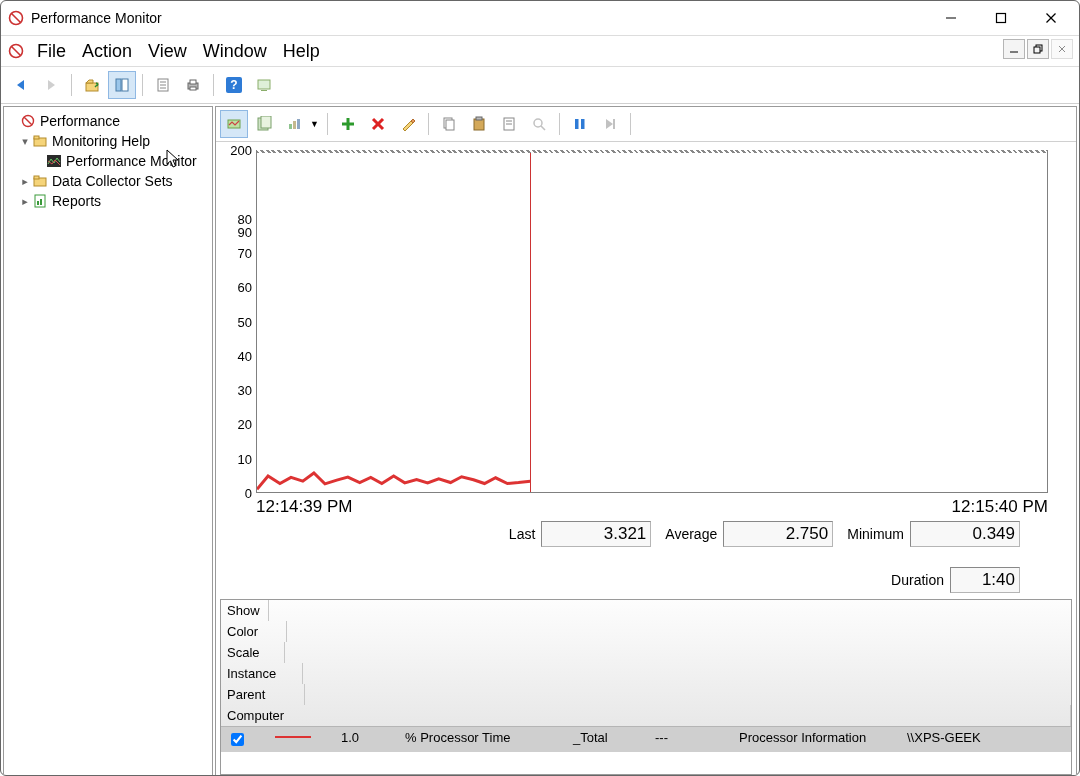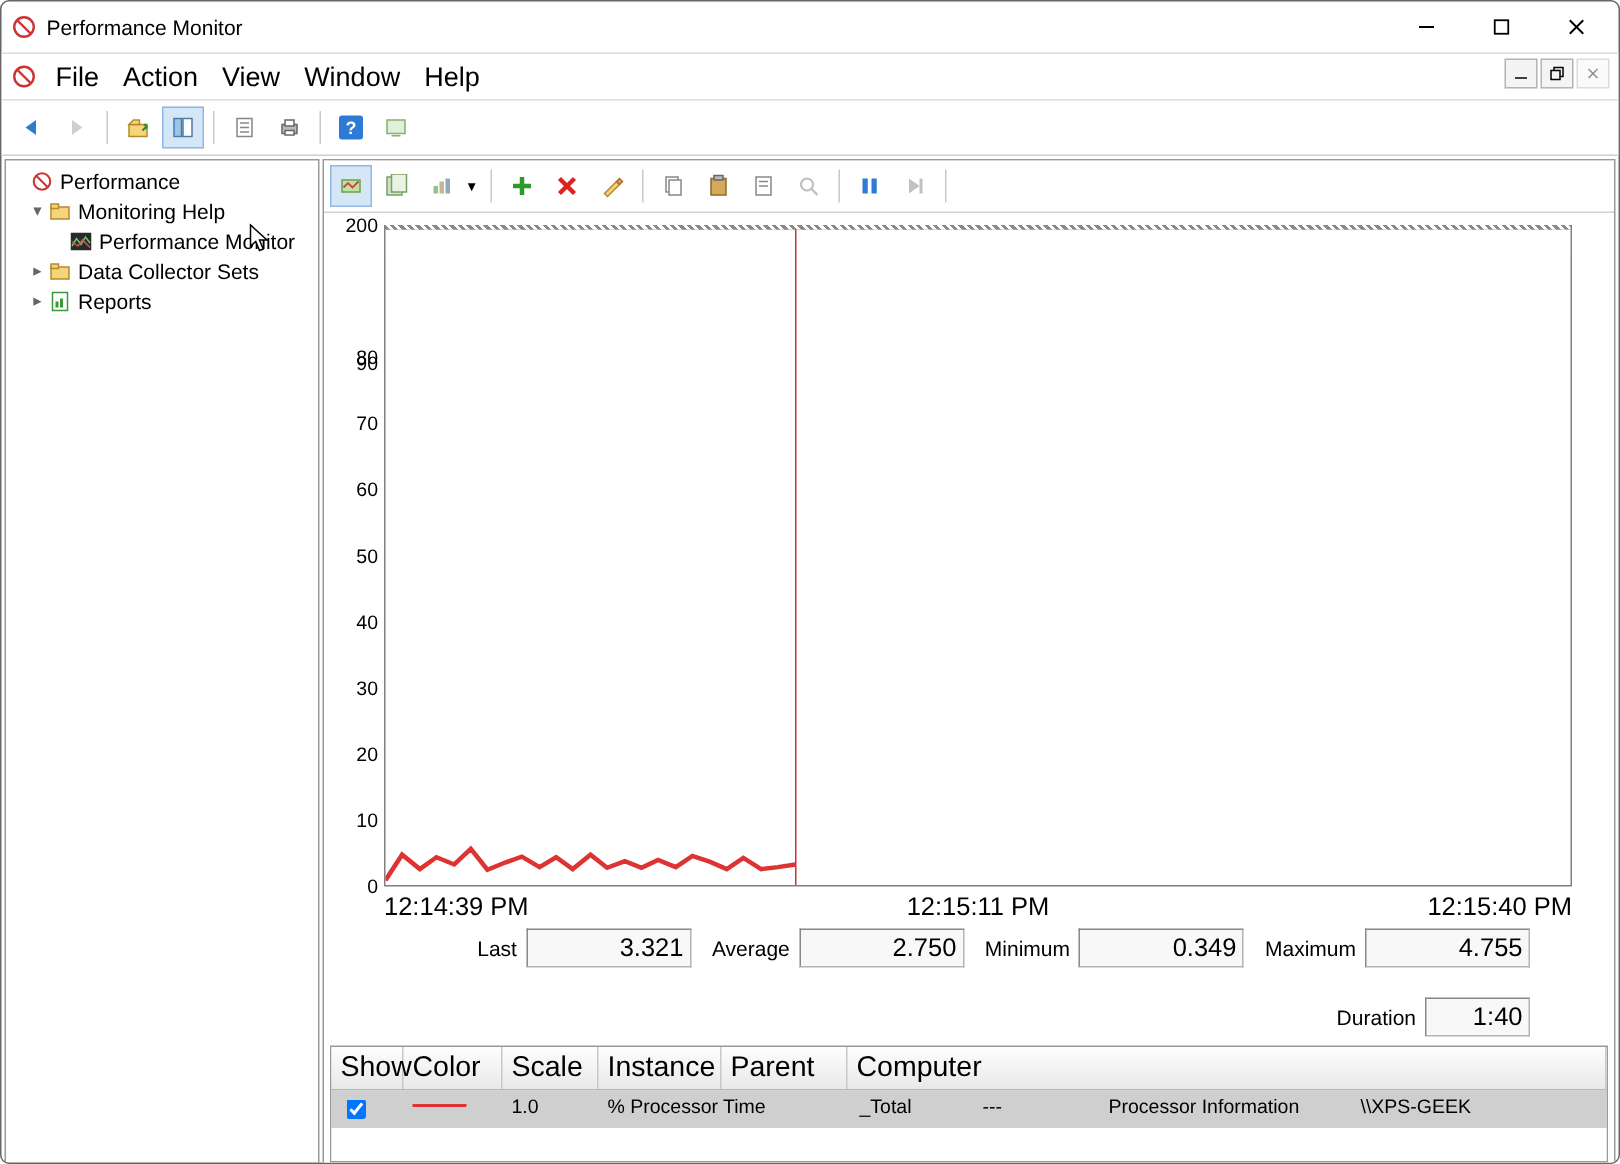--- a/index.html
+++ b/index.html
@@ -54,21 +54,21 @@
 .xlabel:nth-child(3){text-align:center;}
 .xlabel:last-child{text-align:right;}
 
 .stats{display:flex;flex-wrap:wrap;justify-content:flex-end;gap:10px 14px;align-items:center;padding:6px 28px 4px 10px;font-size:14px;}
 .stat{display:flex;align-items:center;gap:6px;}
 .stat-label{}
 .stat-val{width:100px;border:1px solid #b5b5b5;border-top-color:#888;border-left-color:#888;background:#f8f8f8;padding:2px 4px;text-align:right;font-size:17px;}
 .stat-val.narrow{width:60px;}
 
 .ctr-table{border:1px solid #9a9a9a;margin:2px 4px 4px;}
-.ctr-head{display:flex;background:linear-gradient(#fdfdfd,#e8e8e8);border-bottom:1px solid #b5b5b5;font-size:19px;}
+.ctr-head{display:flex;background:linear-gradient(#fdfdfd,#e8e8e8);border-bottom:1px solid #b5b5b5;font-size:13px;flex-direction:column;}
 .ctr-head>div{padding:3px 6px;border-right:1px solid #c8c8c8;box-sizing:border-box;}
 .ctr-row{display:flex;background:#cfcfcf;font-size:13px;}
 .ctr-row>div{padding:3px 6px;box-sizing:border-box;}
 .col-show{width:48px;}
 .col-color{width:66px;}
 .col-scale{width:64px;}
 .col-counter{width:168px;}
 .col-instance{width:82px;}
 .col-parent{width:84px;}
 .col-object{width:168px;}
@@ -358,40 +358,35 @@
             </div>
           <div class="plot" id="plot">
             <div class="cursor-line" id="cursor" style="left: 34.5%;"></div>
             <svg id="line-svg" class="data-line" preserveAspectRatio="none" width="100%" height="100%" viewBox="0 0 1000 1000">
                 <polyline points="0.0,995.0 14.0,956.0 29.0,978.0 43.0,960.0 58.0,971.0 72.0,947.0 86.0,979.0 101.0,968.0 115.0,959.0 130.0,975.0 144.0,960.0 158.0,978.0 173.0,956.0 187.0,976.0 202.0,966.0 216.0,976.0 230.0,964.0 245.0,975.0 259.0,958.0 274.0,967.0 288.0,978.0 302.0,961.0 317.0,978.0 331.0,975.0 346.0,971.0" fill="none" stroke="#d33" stroke-width="3" vector-effect="non-scaling-stroke"></polyline>
               </svg>
           </div>
         </div>
         <div class="xaxis">
           <span class="xlabel">12:14:39 PM</span>
-          <span class="xlabel">12:15:11 PM</span>
           <span class="xlabel">12:15:40 PM</span>
         </div>
 
         <div class="stats">
           <div class="stat">
               <span class="stat-label">Last</span>
               <span class="stat-val">3.321</span>
             </div>
           <div class="stat">
               <span class="stat-label">Average</span>
               <span class="stat-val">2.750</span>
             </div>
           <div class="stat">
               <span class="stat-label">Minimum</span>
               <span class="stat-val">0.349</span>
-            </div>
-          <div class="stat">
-              <span class="stat-label">Maximum</span>
-              <span class="stat-val">4.755</span>
             </div>
           <div style="flex-basis:100%;height:0"></div>
           <div class="stat">
               <span class="stat-label">Duration</span>
               <span class="stat-val narrow">1:40</span>
             </div>
         </div>
       </div>
 
       <div class="ctr-table">

